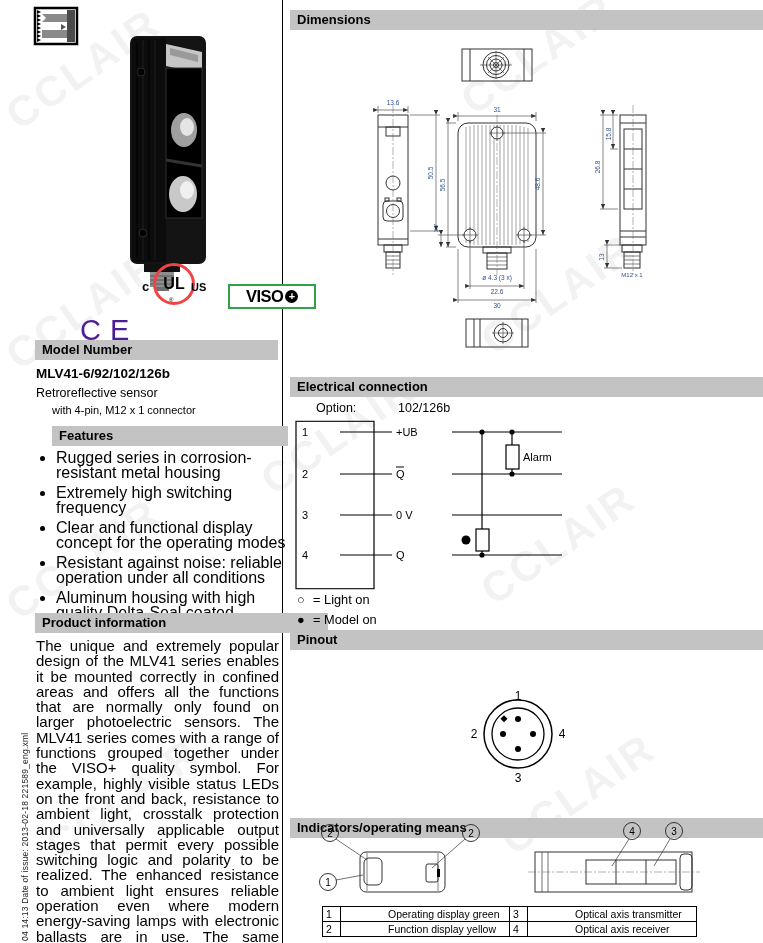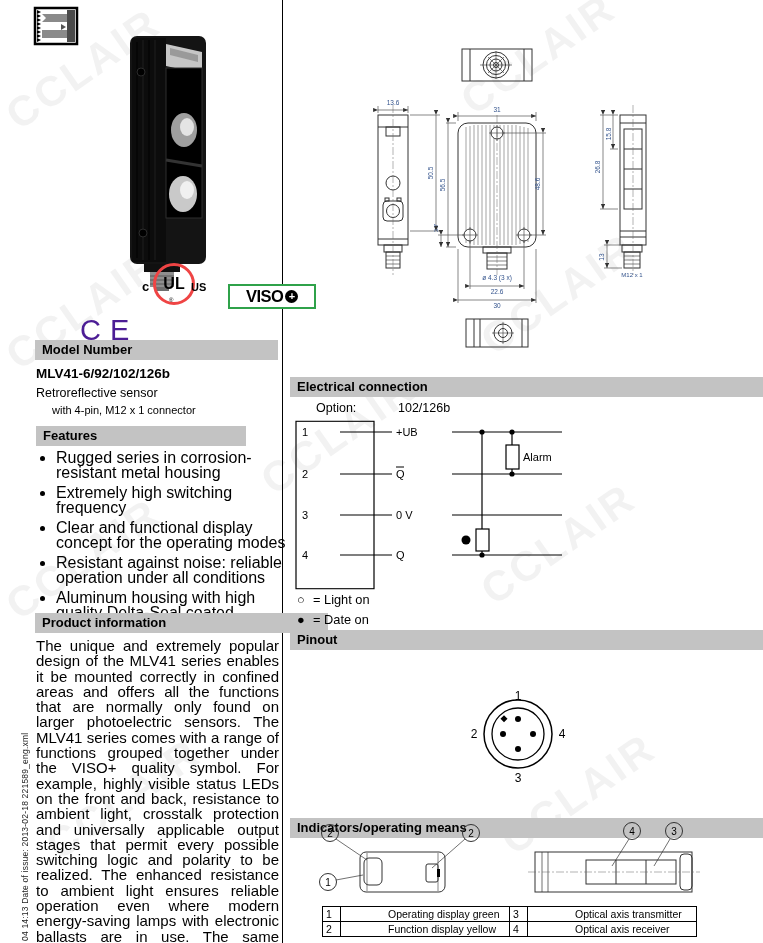--- a/index.html
+++ b/index.html
@@ -115,32 +115,33 @@
   <div class="viso-mark">
     <span class="viso-text">VISO</span>
     <span class="viso-plus">+</span>
   </div>
 
   <div class="secbar" style="left:35px;top:340px;width:243px">Model Number</div>
   <div class="model-name">MLV41-6/92/102/126b</div>
   <div class="model-type">Retroreflective sensor</div>
   <div class="model-conn">with 4-pin, M12 x 1 connector</div>
 
-  <div class="secbar" style="left:36px;top:426px;width:210px">Features</div>
+  <div class="secbar" style="left:52px;top:426px;width:236px">Features</div>
   <ul class="features-list">
     <li>Rugged series in corrosion-resistant metal housing</li>
     <li>Extremely high switching frequency</li>
     <li>Clear and functional display concept for the operating modes</li>
     <li>Resistant against noise: reliable operation under all conditions</li>
     <li>Aluminum housing with high quality Delta-Seal coated</li>
   </ul>
 
   <div class="secbar" style="left:35px;top:613px;width:293px">Product information</div>
   <div class="prodinfo">The unique and extremely popular design of the MLV41 series enables it be mounted correctly in confined areas and offers all the functions that are normally only found on larger photoelectric sensors. The MLV41 series comes with a range of functions grouped together under the VISO+ quality symbol. For example, highly visible status LEDs on the front and back, resistance to ambient light, crosstalk protection and universally applicable output stages that permit every possible switching logic and polarity to be realized. The enhanced resistance to ambient light ensures reliable operation even where modern energy-saving lamps with electronic ballasts are in use. The same applies where multiple devices are present, i.e. the use of a number of sensors in the same vicinity causes no problems.</div>
 
+  <div class="secbar" style="left:290px;top:10px;width:473px">Dimensions</div>
 
   <svg width="473" height="345" style="left:290px;top:35px">
     <defs>
       <marker id="ar" markerWidth="8" markerHeight="8" refX="7" refY="3" orient="auto">
         <path d="M0,0 L7,3 L0,6 Z" fill="#333"></path>
       </marker>
     </defs>
     <g stroke="#333" stroke-width="1" fill="none">
 
       <rect x="172" y="14" width="70" height="32"></rect>
@@ -316,21 +317,21 @@
     <text x="106" y="21" font-size="11">+UB</text>
     <text x="106" y="63" font-size="11">Q</text>
     <line x1="106" y1="52" x2="114" y2="52" stroke="#000" stroke-width="1"></line>
     <text x="106" y="104" font-size="11">0 V</text>
     <text x="106" y="144" font-size="11">Q</text>
     <text x="233" y="46" font-size="11">Alarm</text>
   </svg>
 
   <div class="legend">
     <div><span class="sym">○</span><span>= Light on</span></div>
-    <div><span class="sym">●</span><span>= Date on</span></div>
+    <div><span class="sym">●</span><span>= Model on</span></div>
   </div>
 
   <div class="secbar" style="left:290px;top:630px;width:473px">Pinout</div>
   <svg width="130" height="115" style="left:458px;top:678px">
     <circle cx="60" cy="56" r="34" fill="none" stroke="#000" stroke-width="1.5"></circle>
     <circle cx="60" cy="56" r="26" fill="none" stroke="#000" stroke-width="1.3"></circle>
     <circle cx="60" cy="41" r="3" fill="#000"></circle>
     <circle cx="45" cy="56" r="3" fill="#000"></circle>
     <circle cx="75" cy="56" r="3" fill="#000"></circle>
     <circle cx="60" cy="71" r="3" fill="#000"></circle>

